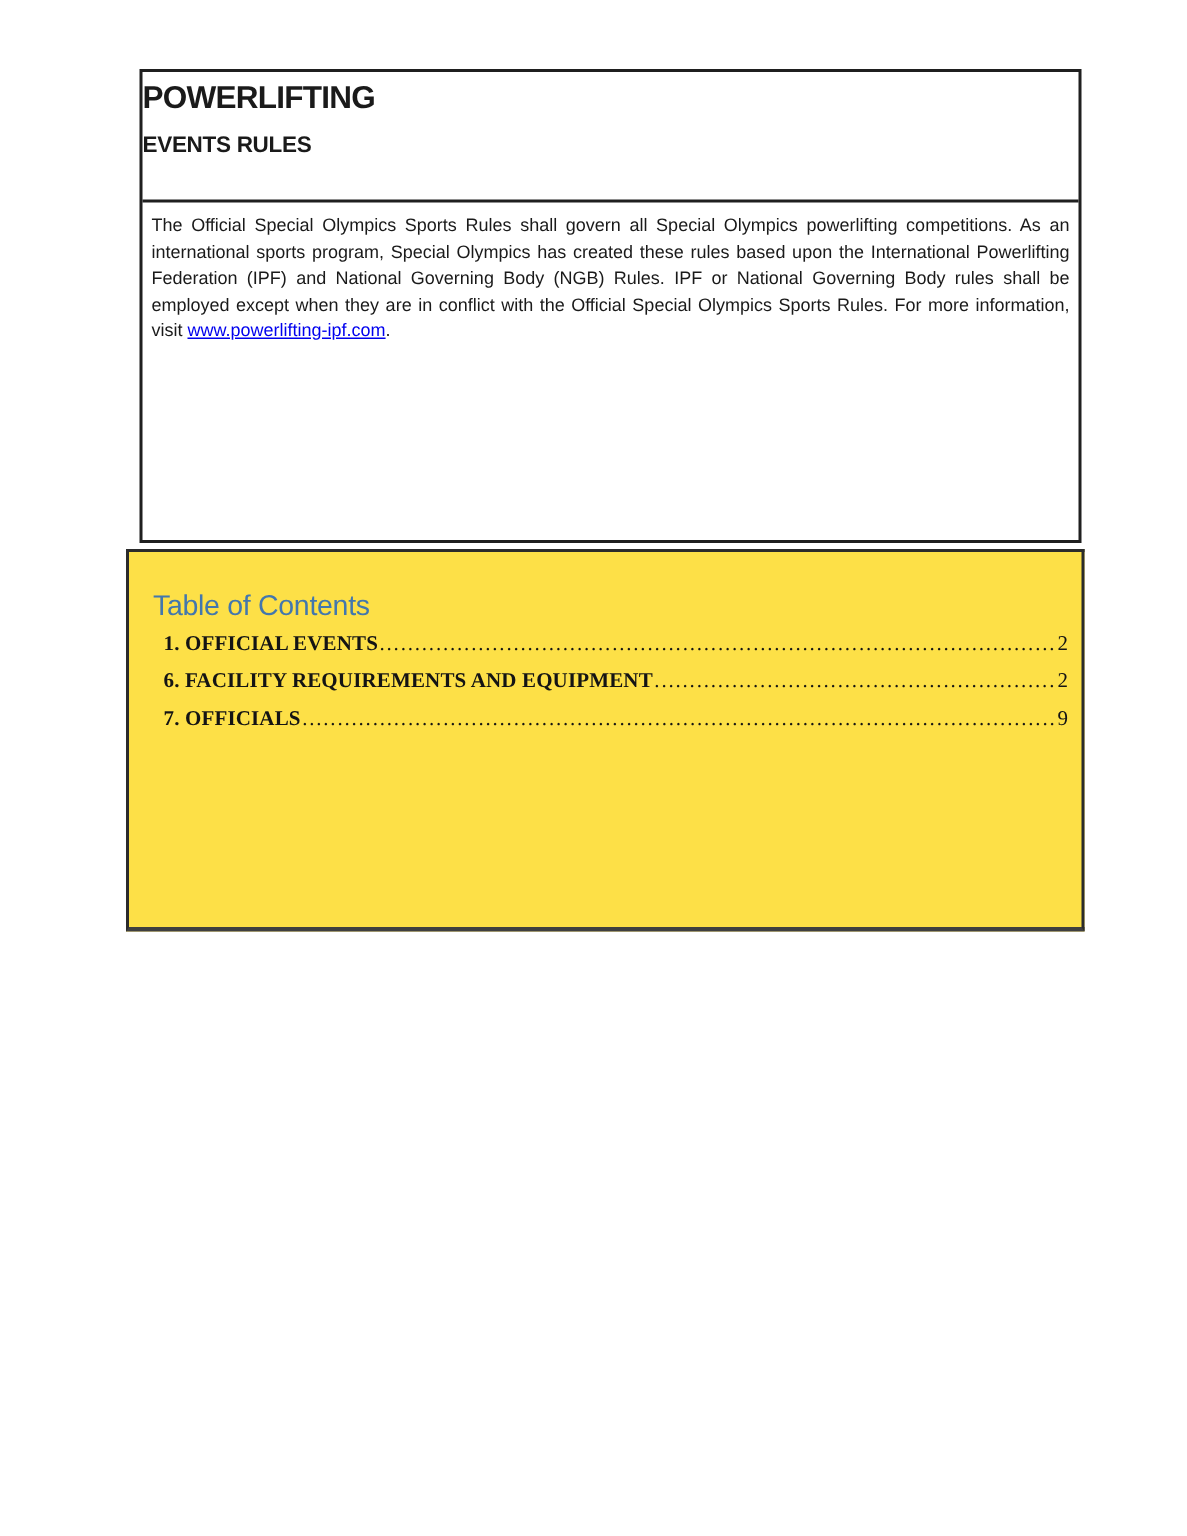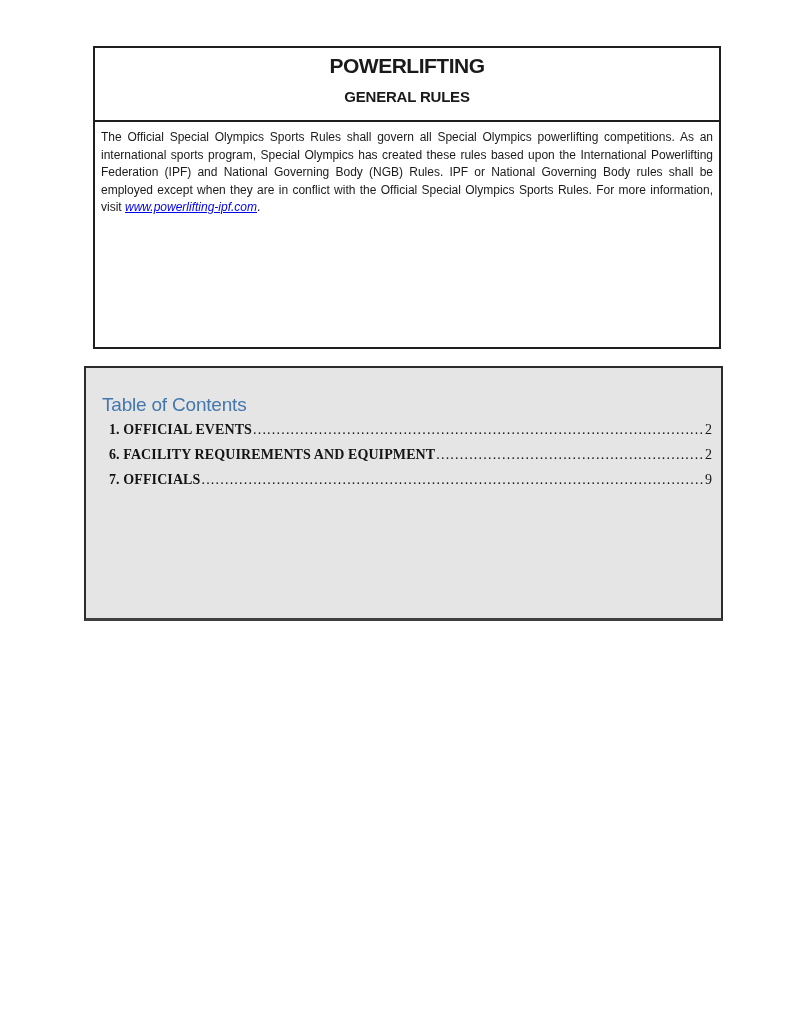--- a/index.html
+++ b/index.html
@@ -18,22 +18,21 @@
     position: absolute;
     left: 93px;
     top: 46px;
     width: 628px;
     box-sizing: border-box;
     border: 2px solid #1f1f1f;
     background: #ffffff;
   }
   .title-row {
     box-sizing: border-box;
-    height: 72px;
-    text-align: center;
+    height: 85px;
     padding-top: 6px;
   }
   .doc-title {
     font-size: 21px;
     font-weight: bold;
     letter-spacing: -0.5px;
     line-height: 24px;
   }
   .doc-subtitle {
     font-size: 15px;
@@ -49,21 +48,20 @@
   }
   .intro-paragraph {
     margin: 0;
     font-size: 12px;
     line-height: 17.5px;
     text-align: justify;
   }
   .link {
     text-decoration: underline;
     cursor: pointer;
-    font-style: italic;
   }
   .rules-heading {
     margin: 31px 0 0 0;
     font-size: 12.5px;
     font-weight: bold;
     letter-spacing: -0.1px;
   }
   .rules-text {
     margin: 10px 0 0 0;
     font-size: 12px;
@@ -74,21 +72,21 @@
   
   .toc-box {
     position: absolute;
     left: 84px;
     top: 366px;
     width: 639px;
     height: 255px;
     box-sizing: border-box;
     border: 2px solid #2b2b2b;
     border-bottom: 3px solid #3f3f3f;
-    background: #e5e5e5;
+    background: #fde047;
     padding: 25px 9px 0 16px;
   }
   .toc-heading {
     margin: 0;
     font-size: 19px;
     font-weight: normal;
     letter-spacing: -0.2px;
     line-height: 23px;
     font-family: "Liberation Sans", sans-serif;
   }
@@ -127,21 +125,21 @@
   }
 </style>
 </head>
 <body>
 
 <div class="page">
 
   <div class="upper-box">
     <div class="title-row">
       <div class="doc-title">POWERLIFTING</div>
-      <div class="doc-subtitle">GENERAL RULES</div>
+      <div class="doc-subtitle">EVENTS RULES</div>
     </div>
     <div class="intro-row">
       <p class="intro-paragraph"><span>The Official Special Olympics Sports Rules shall govern all Special Olympics powerlifting competitions. As an international sports program, Special Olympics has created these rules based upon the International Powerlifting Federation (IPF) and National Governing Body (NGB) Rules. IPF or National Governing Body rules shall be employed except when they are in conflict with the Official Special Olympics Sports Rules.  For more information, visit </span><a class="link" style="color: rgb(0, 0, 238);">www.powerlifting-ipf.com</a><span>.</span></p>
     </div>
   </div>
 
   <div class="toc-box">
     <h2 class="toc-heading" style="color: rgb(67, 119, 173);">Table of Contents</h2>
     <div class="toc-list">
 

